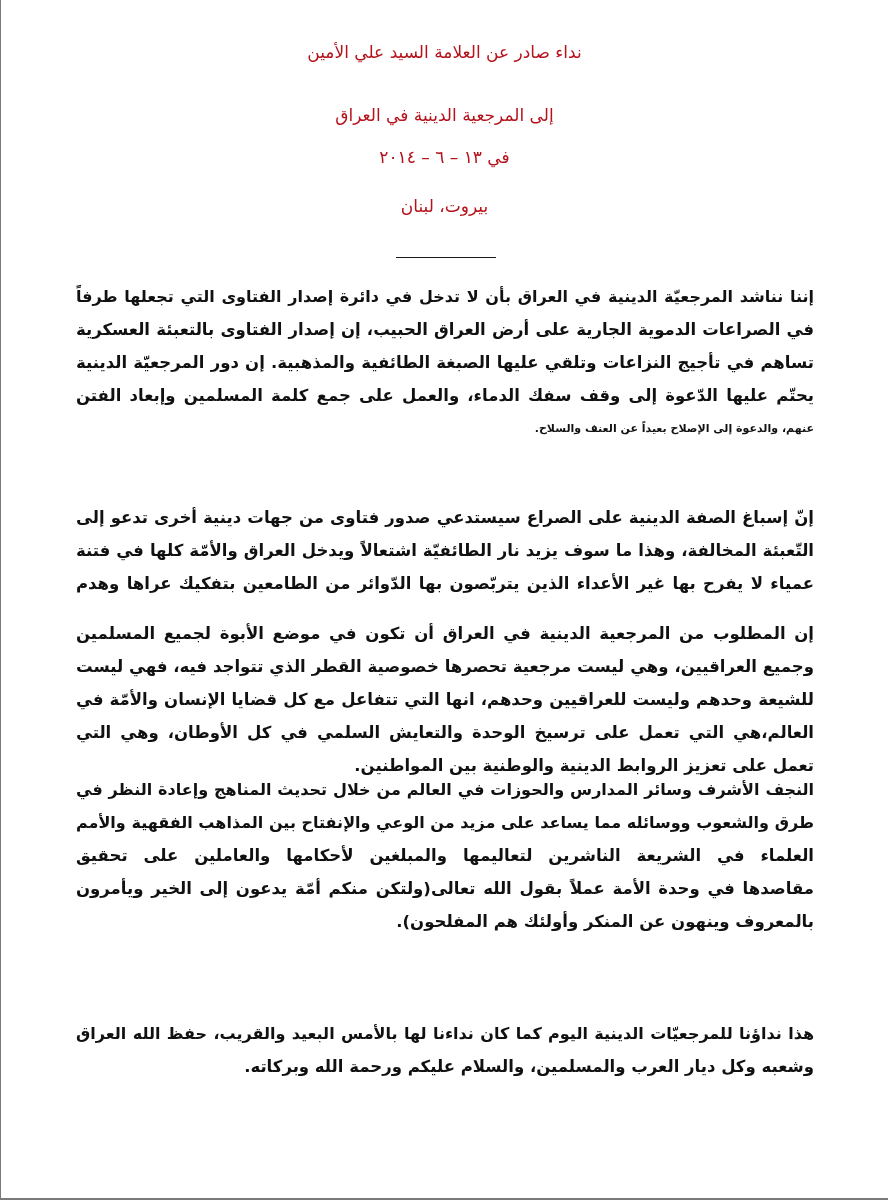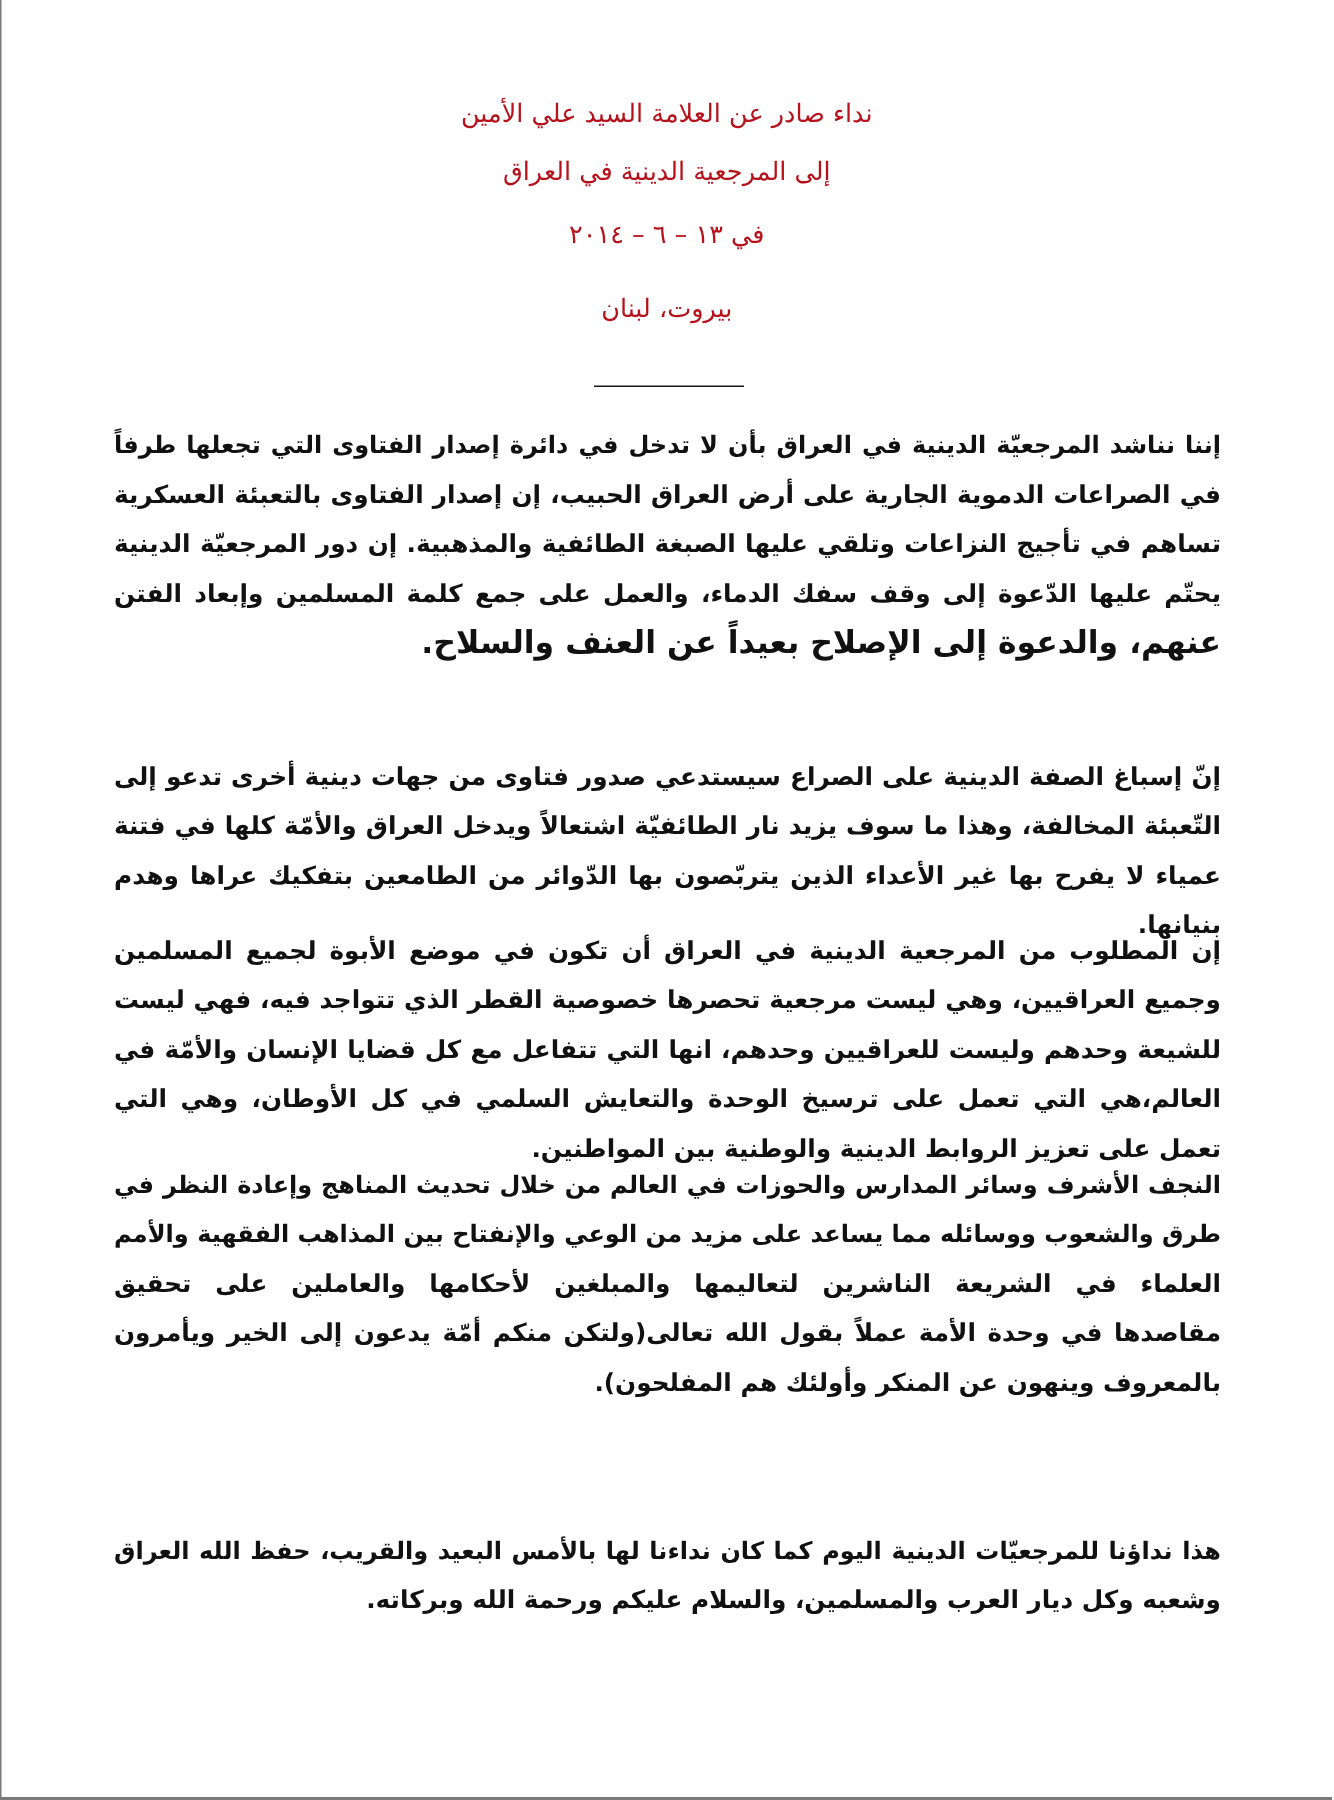--- a/index.html
+++ b/index.html
@@ -36,21 +36,21 @@
       position: absolute;
       left: 0;
       right: 0;
       color: #b5121b;
       font-size: 17px;
       line-height: 24px;
       font-weight: normal;
       text-align: center;
       white-space: nowrap;
     }
-    .header .l1 { top: 64px; }
+    .header .l1 { top: 40px; }
     .header .l2 { top: 103px; }
     .header .l3 { top: 145px; }
     .header .l4 { top: 194px; }
     .divider {
       position: absolute;
       left: 395px;
       top: 257px;
       width: 100px;
       height: 0;
       border-top: 1.5px solid #1a1a1a;
@@ -102,28 +102,27 @@
 
   <div class="divider"></div>
 
   <div class="body" style="color: rgb(17, 17, 17);">
 
     <div class="para p1">
       <span class="ln" style="white-space: nowrap; font-size: 16px;">إننا نناشد المرجعيّة الدينية في العراق بأن لا تدخل في دائرة إصدار الفتاوى التي تجعلها طرفاً</span>
       <span class="ln" style="white-space: nowrap; font-size: 16.5px;">في الصراعات الدموية الجارية على أرض العراق الحبيب، إن إصدار الفتاوى بالتعبئة العسكرية</span>
       <span class="ln" style="white-space: nowrap; font-size: 16.5px;">تساهم في تأجيج النزاعات وتلقي عليها الصبغة الطائفية والمذهبية. إن دور المرجعيّة الدينية</span>
       <span class="ln" style="white-space: nowrap; font-size: 16.5px;">يحتّم عليها الدّعوة إلى وقف سفك الدماء، والعمل على جمع كلمة المسلمين وإبعاد الفتن</span>
-      <span class="ln last" style="white-space: nowrap; font-size: 21px; text-align: center;">عنهم، والدعوة إلى الإصلاح بعيداً عن العنف والسلاح.</span>
+      <span class="ln last" style="white-space: nowrap; font-size: 11px; text-align: center;">عنهم، والدعوة إلى الإصلاح بعيداً عن العنف والسلاح.</span>
     </div>
 
     <div class="para p2">
       <span class="ln" style="white-space: nowrap; font-size: 16.5px; margin-top: 44px;">إنّ إسباغ الصفة الدينية على الصراع سيستدعي صدور فتاوى من جهات دينية أخرى تدعو إلى</span>
       <span class="ln" style="white-space: nowrap; font-size: 16.5px;">التّعبئة المخالفة، وهذا ما سوف يزيد نار الطائفيّة اشتعالاً ويدخل العراق والأمّة كلها في فتنة</span>
       <span class="ln" style="white-space: nowrap; font-size: 16.5px;">عمياء لا يفرح بها غير الأعداء الذين يتربّصون بها الدّوائر من الطامعين بتفكيك عراها وهدم</span>
-      <span class="ln last" style="white-space: nowrap; font-size: 16.5px;">بنيانها.</span>
     </div>
 
     <div class="para p3">
       <span class="ln" style="white-space: nowrap; font-size: 16.5px; margin-top: 20px;">إن المطلوب من المرجعية الدينية في العراق أن تكون في موضع الأبوة لجميع المسلمين</span>
       <span class="ln" style="white-space: nowrap; font-size: 16.5px;">وجميع العراقيين، وهي ليست مرجعية تحصرها خصوصية القطر الذي تتواجد فيه، فهي ليست</span>
       <span class="ln" style="white-space: nowrap; font-size: 16.5px;">للشيعة وحدهم وليست للعراقيين وحدهم، انها التي تتفاعل مع كل قضايا الإنسان والأمّة في</span>
       <span class="ln" style="white-space: nowrap; font-size: 16.5px;">العالم،هي التي تعمل على ترسيخ الوحدة والتعايش السلمي في كل الأوطان، وهي التي</span>
       <span class="ln last" style="white-space: nowrap; font-size: 16.5px;">تعمل على تعزيز الروابط الدينية والوطنية بين المواطنين.</span>
     </div>
 

